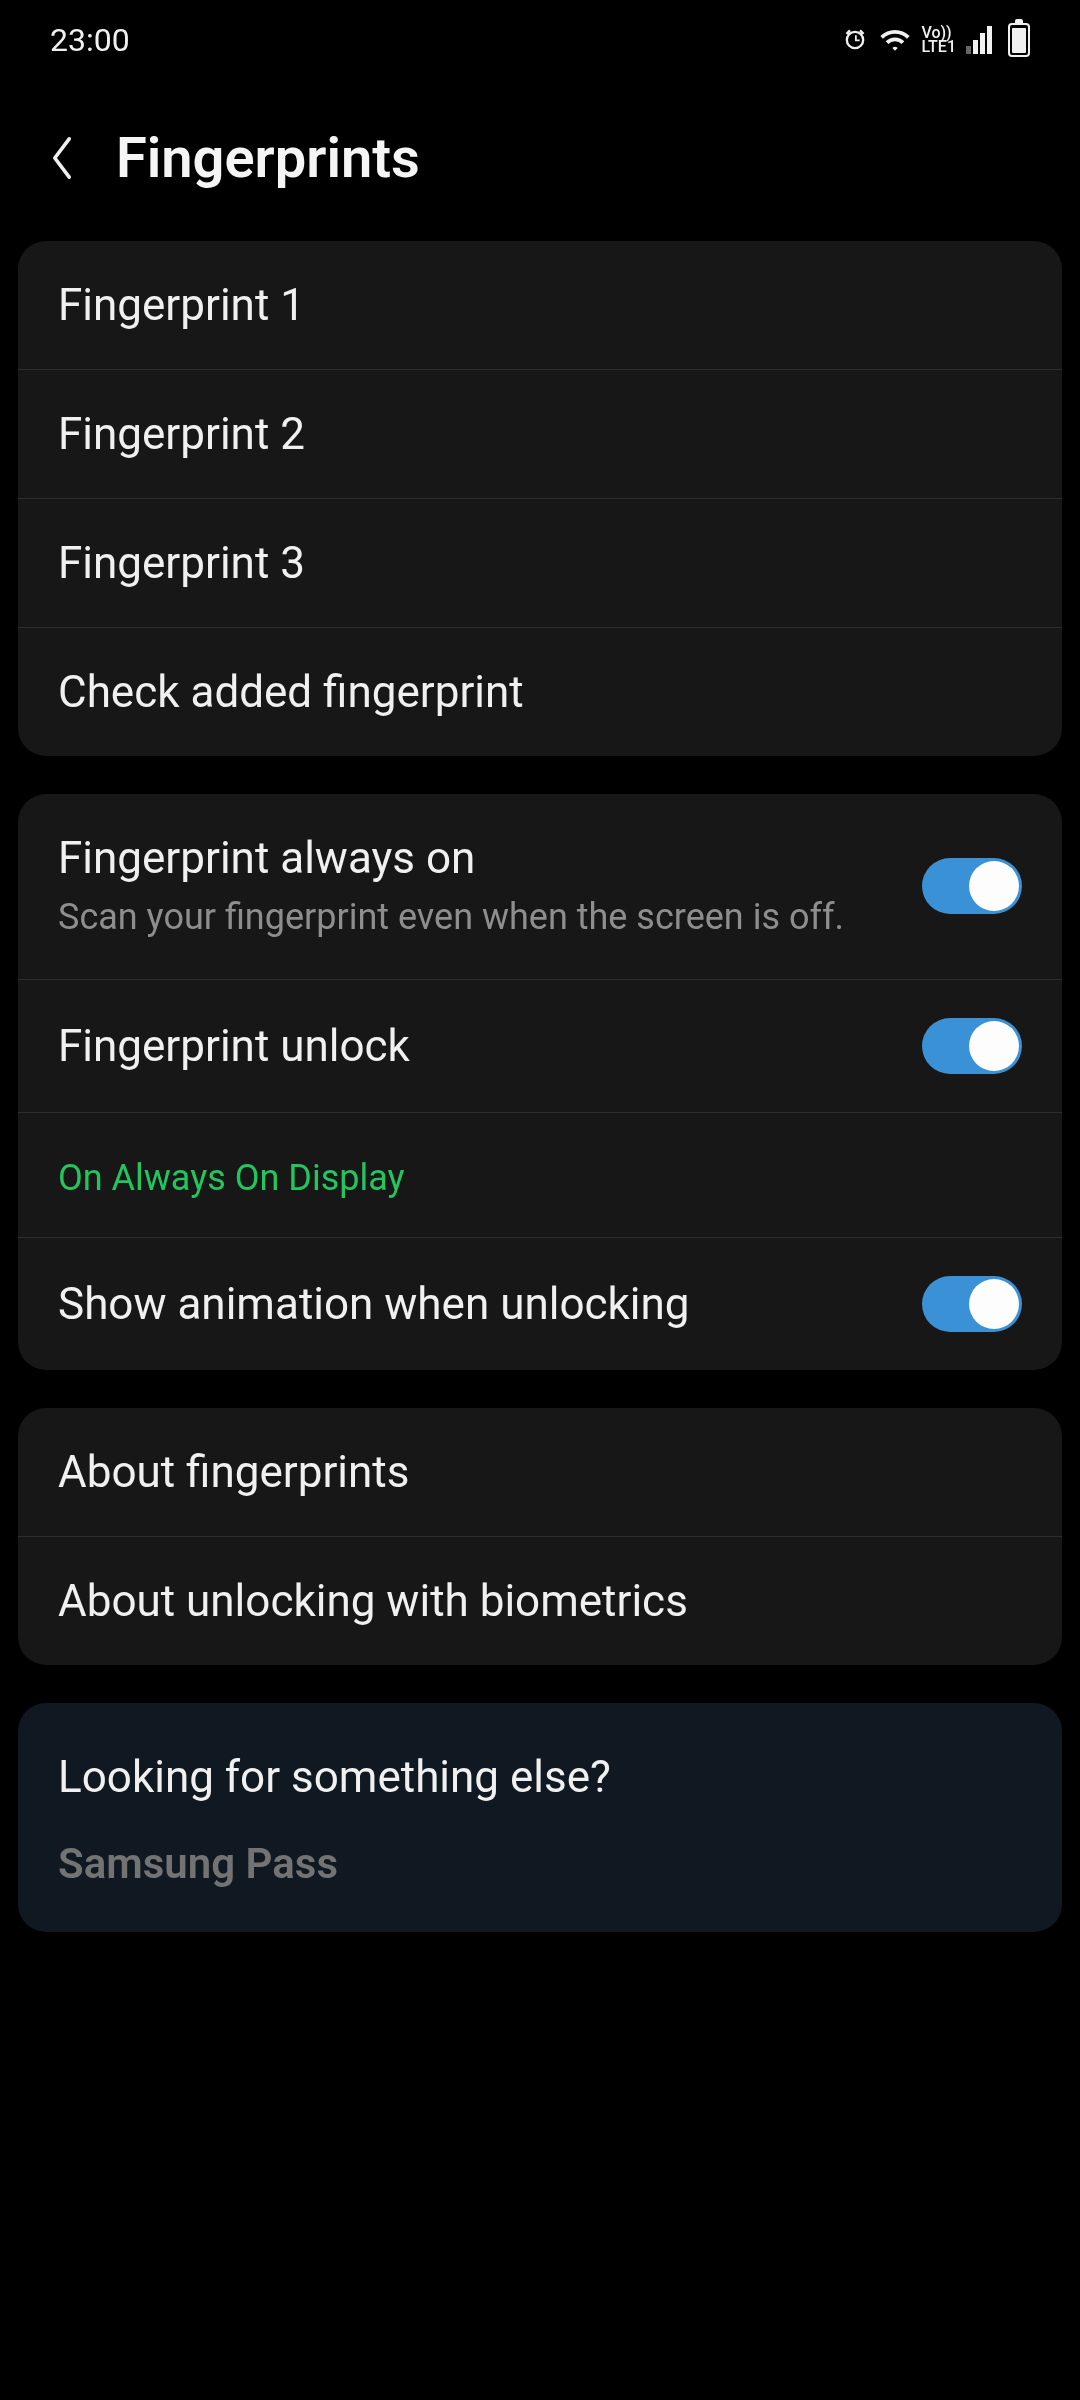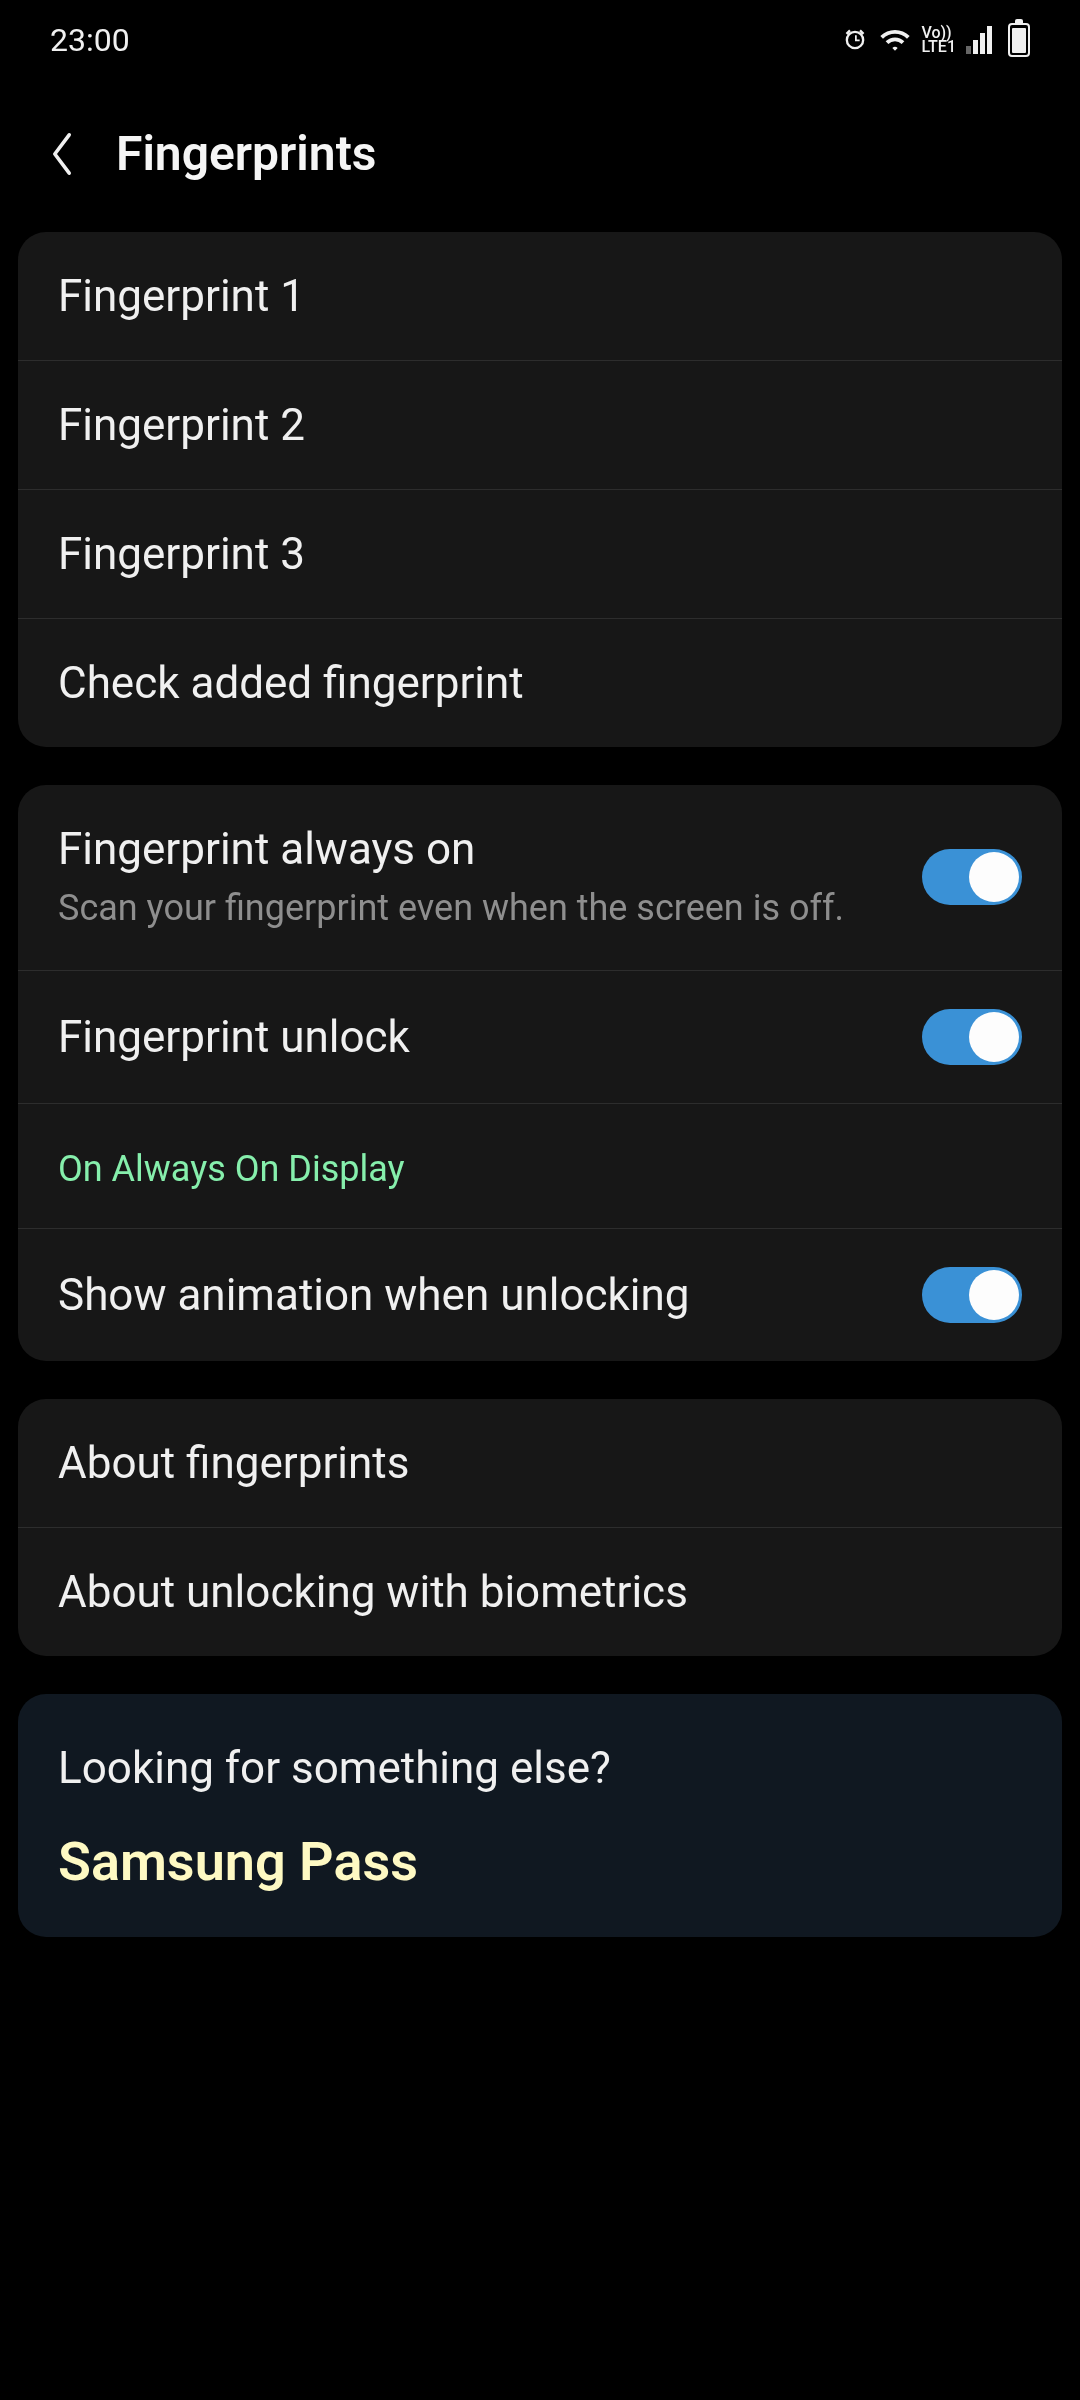--- a/index.html
+++ b/index.html
@@ -54,21 +54,21 @@
       height: 44px;
       display: flex;
       align-items: center;
       justify-content: center;
     }
     .back-arrow svg {
       width: 30px;
       height: 48px;
     }
     .page-title {
-      font-size: 48px;
+      font-size: 56px;
       font-weight: 600;
       color: #f5f5f5;
     }
     .card {
       background: #171717;
       border-radius: 28px;
       margin: 0 18px 38px 18px;
       overflow: hidden;
     }
     .card-footer {
@@ -101,21 +101,21 @@
     .item-subtitle {
       font-size: 36px;
       font-weight: 400;
       color: #8e8e8e;
       line-height: 1.3;
       margin-top: 4px;
     }
     .item-subtitle-link {
       font-size: 36px;
       font-weight: 400;
-      color: #86efac;
+      color: #22c55e;
       margin-top: 6px;
     }
     .toggle {
       width: 100px;
       height: 56px;
       background: #3a91d6;
       border-radius: 30px;
       position: relative;
       flex-shrink: 0;
       margin-left: 20px;
@@ -129,23 +129,23 @@
       top: 3px;
       right: 3px;
     }
     .footer-title {
       font-size: 44px;
       font-weight: 400;
       color: #f0f0f0;
       margin-bottom: 36px;
     }
     .footer-link {
-      font-size: 54px;
+      font-size: 42px;
       font-weight: 600;
-      color: #fef9c3;
+      color: #737373;
     }
     .battery-icon {
       width: 22px;
       height: 34px;
       border: 2px solid #f0f0f0;
       border-radius: 4px;
       position: relative;
       margin-left: 6px;
     }
     .battery-icon::before {

